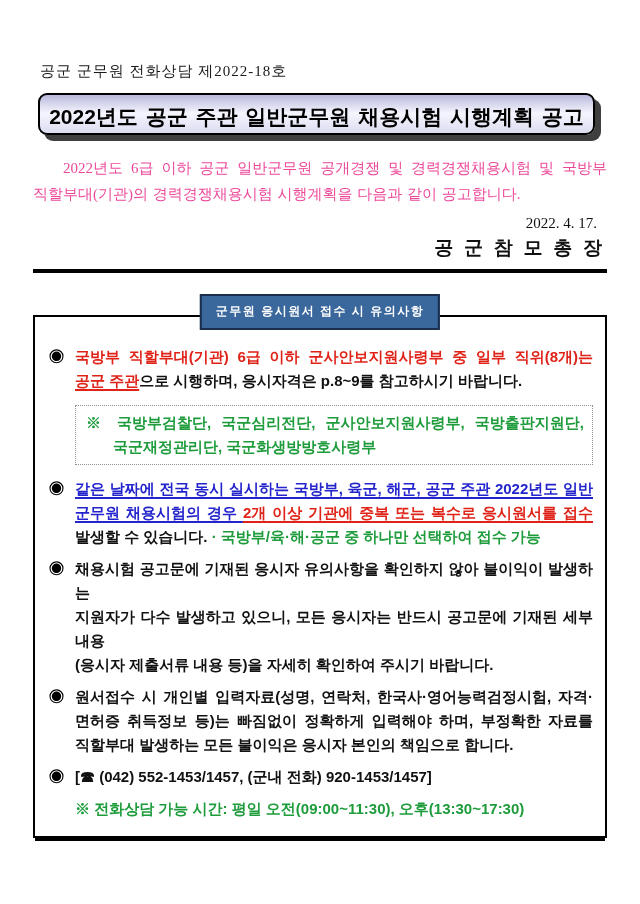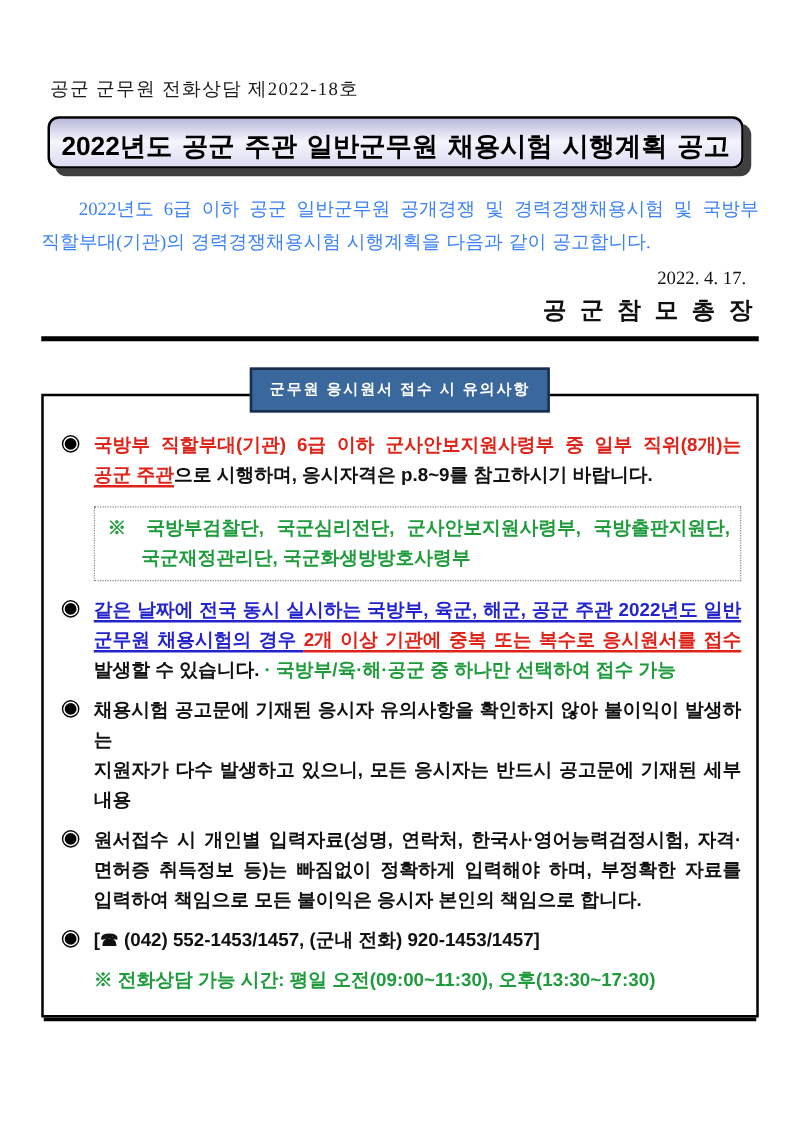--- a/index.html
+++ b/index.html
@@ -28,21 +28,21 @@
     background:linear-gradient(180deg,#b9b9dc 0%,#f5f5fe 48%,#dcdcf1 100%);
     box-shadow:6px 6px 0 var(--shadow);
     padding:8px 4px 2px 4px;text-align:center;
   }
   .title-box .t{
     font-size:21px;font-weight:bold;color:#000;letter-spacing:0px;word-spacing:2px;
   }
   .intro{
     margin:20px 33px 0 33px;
     font-family:"Liberation Serif","DejaVu Serif",serif;
-    font-size:15px;line-height:26px;color:#3b82f6;word-spacing:1px;
+    font-size:15px;line-height:26px;color:#ec4899;word-spacing:1px;
   }
   .jl{text-align:justify;text-align-last:justify;}
   .intro .l1{text-indent:2em;}
   .date-line{
     margin:8px 43px 0 0;text-align:right;
     font-family:"Liberation Serif","DejaVu Serif",serif;font-size:15px;
   }
   .sign-line{
     margin:3px 35px 0 0;text-align:right;
     font-family:"Liberation Serif","DejaVu Serif",serif;
@@ -134,29 +134,30 @@
         <span>발생할 수 있습니다.</span><span class="green"> · 국방부/육·해·공군 중 하나만 선택하여 접수 가능</span>
       </div>
     </div>
 
     <div class="bullet mt8">
       <div class="b-line jl">
         <span class="mark">◉</span>
         <span>채용시험 공고문에 기재된 응시자 유의사항을 확인하지 않아 불이익이 발생하는</span>
       </div>
       <div class="b-line jl">지원자가 다수 발생하고 있으니, 모든 응시자는 반드시 공고문에 기재된 세부내용</div>
+      <div class="b-line">(응시자 제출서류 내용 등)을 자세히 확인하여 주시기 바랍니다.</div>
     </div>
 
     <div class="bullet mt8">
       <div class="b-line jl">
         <span class="mark">◉</span>
         <span>원서접수 시 개인별 입력자료(성명, 연락처, 한국사·영어능력검정시험, 자격·</span>
       </div>
       <div class="b-line jl">면허증 취득정보 등)는 빠짐없이 정확하게 입력해야 하며, 부정확한 자료를</div>
-      <div class="b-line">입력하여 책임으로 모든 불이익은 응시자 본인의 책임으로 합니다.</div>
+      <div class="b-line">직할부대 발생하는 모든 불이익은 응시자 본인의 책임으로 합니다.</div>
     </div>
 
     <div class="bullet mt8">
       <div class="b-line">
         <span class="mark">◉</span>
       </div>
       <div class="b-line">[☎ (042) 552-1453/1457, (군내 전화) 920-1453/1457]</div>
     </div>
 
     <div class="phone-note">

